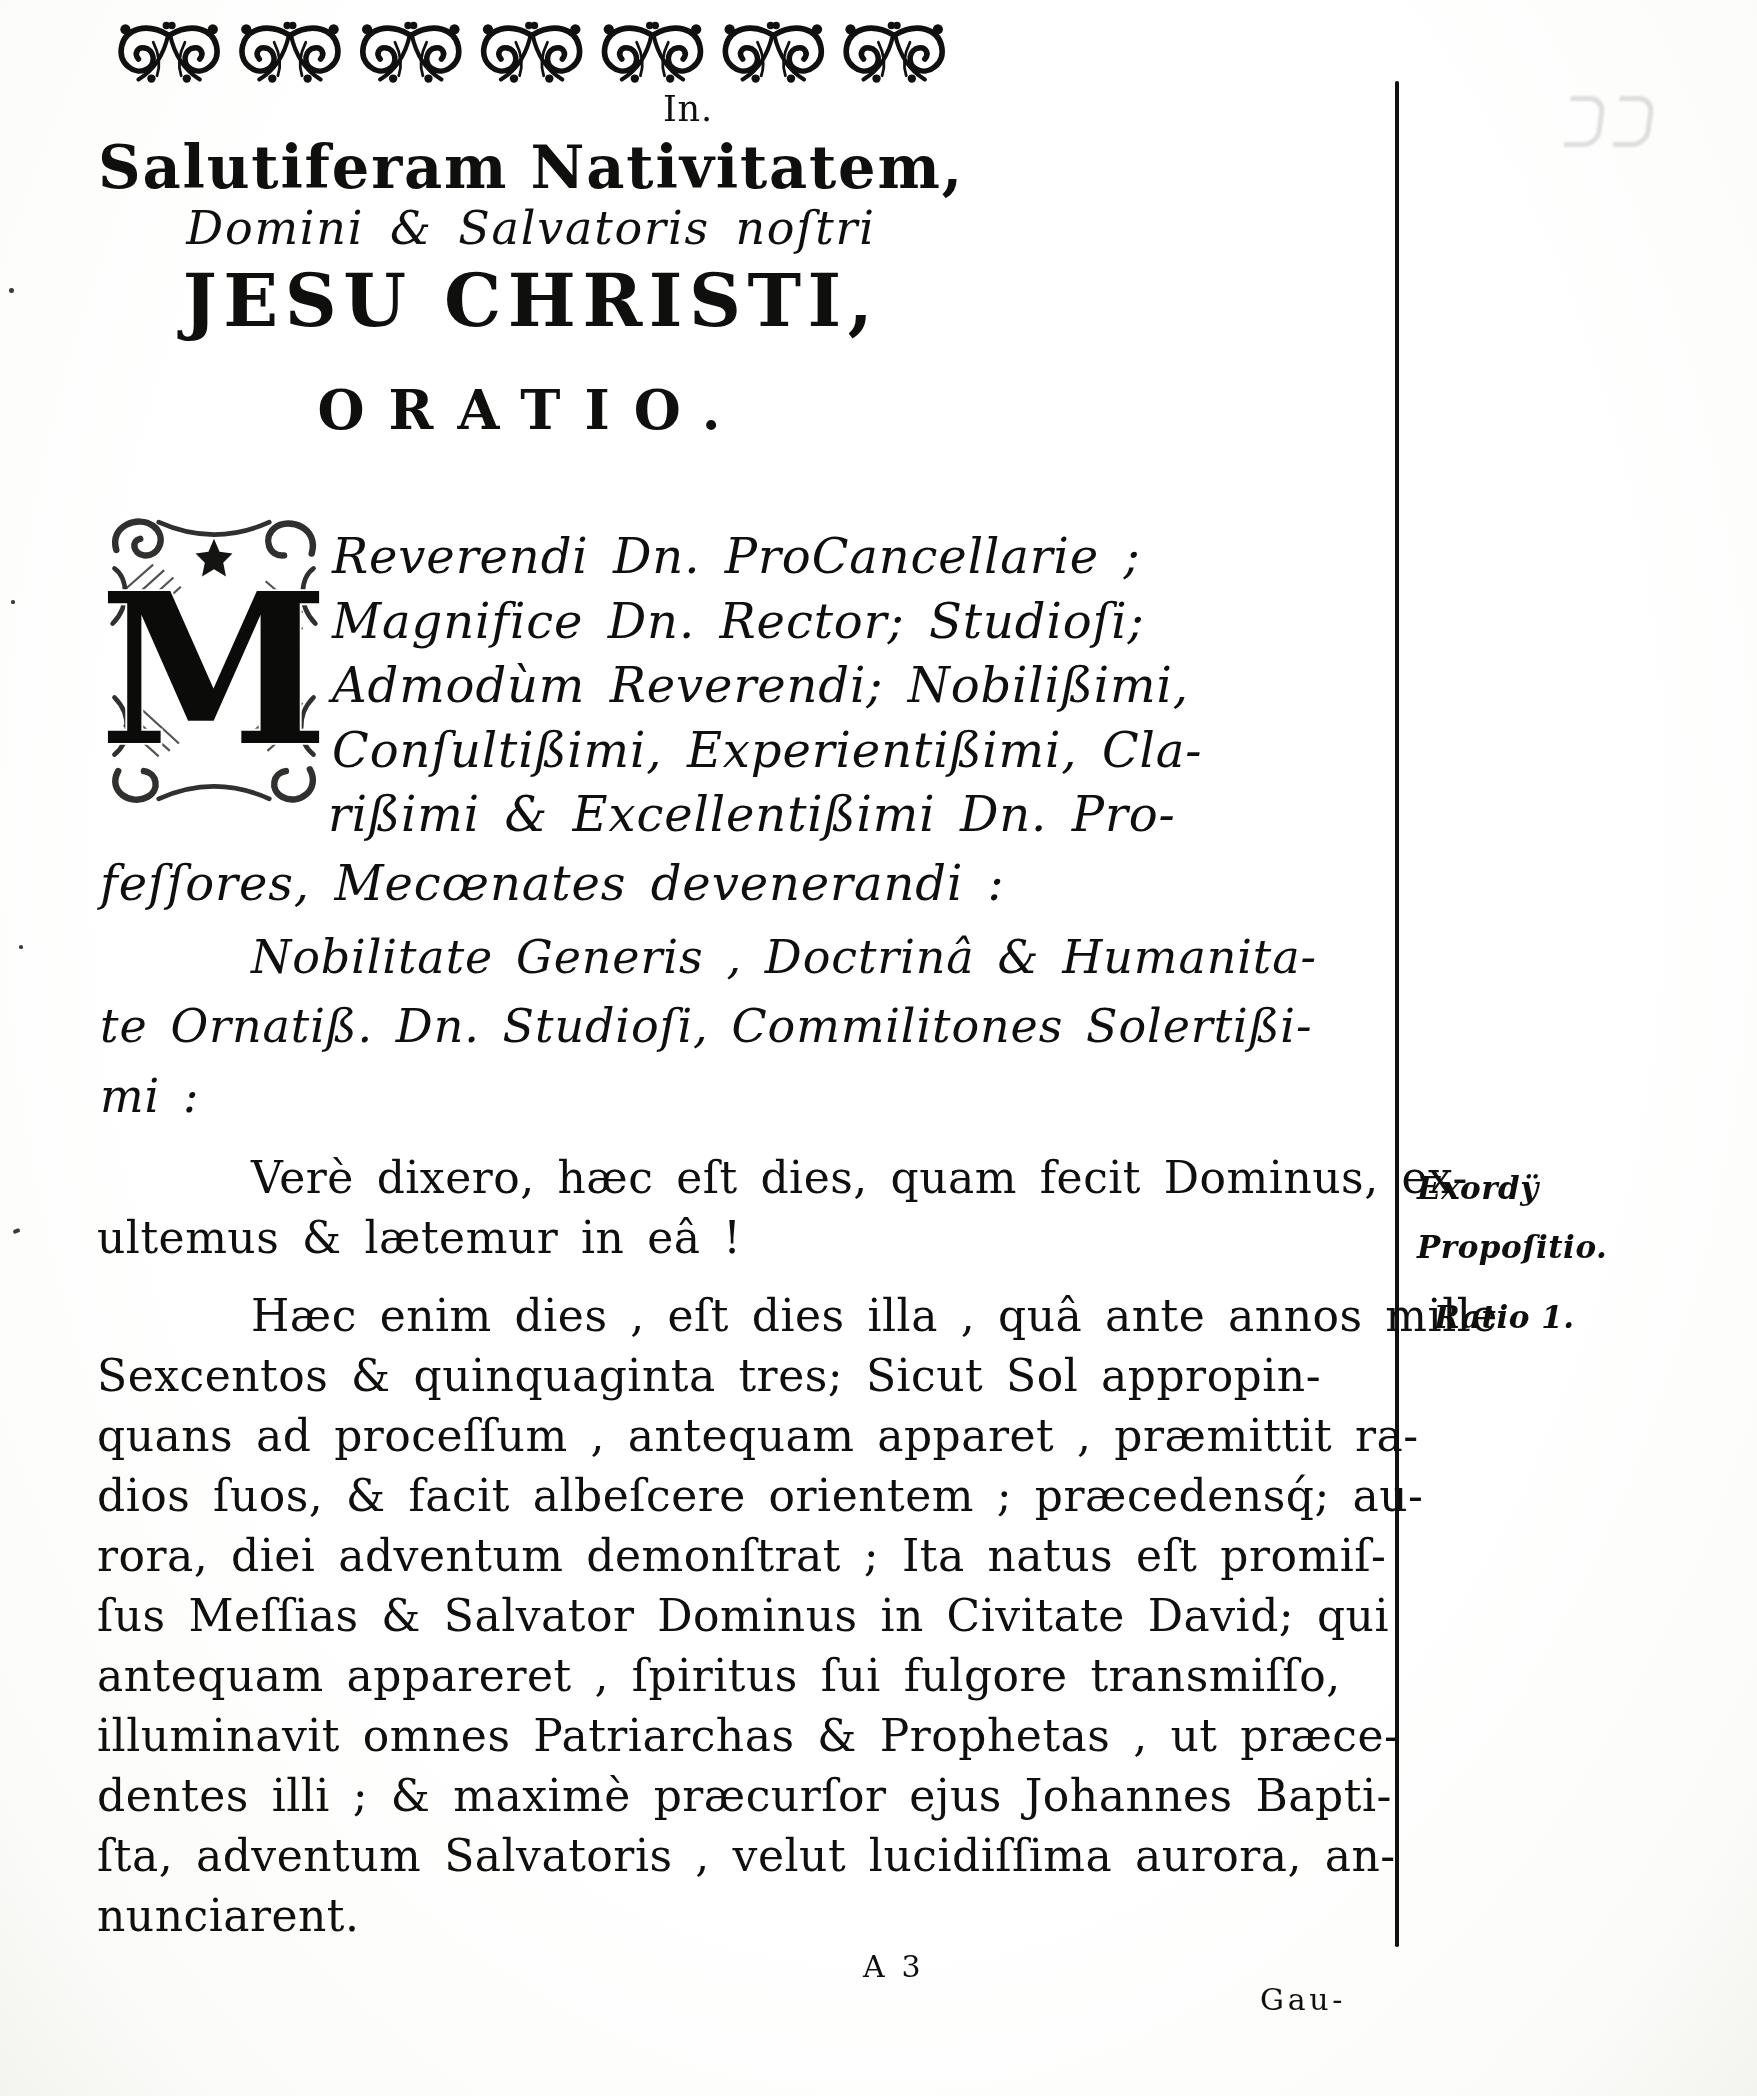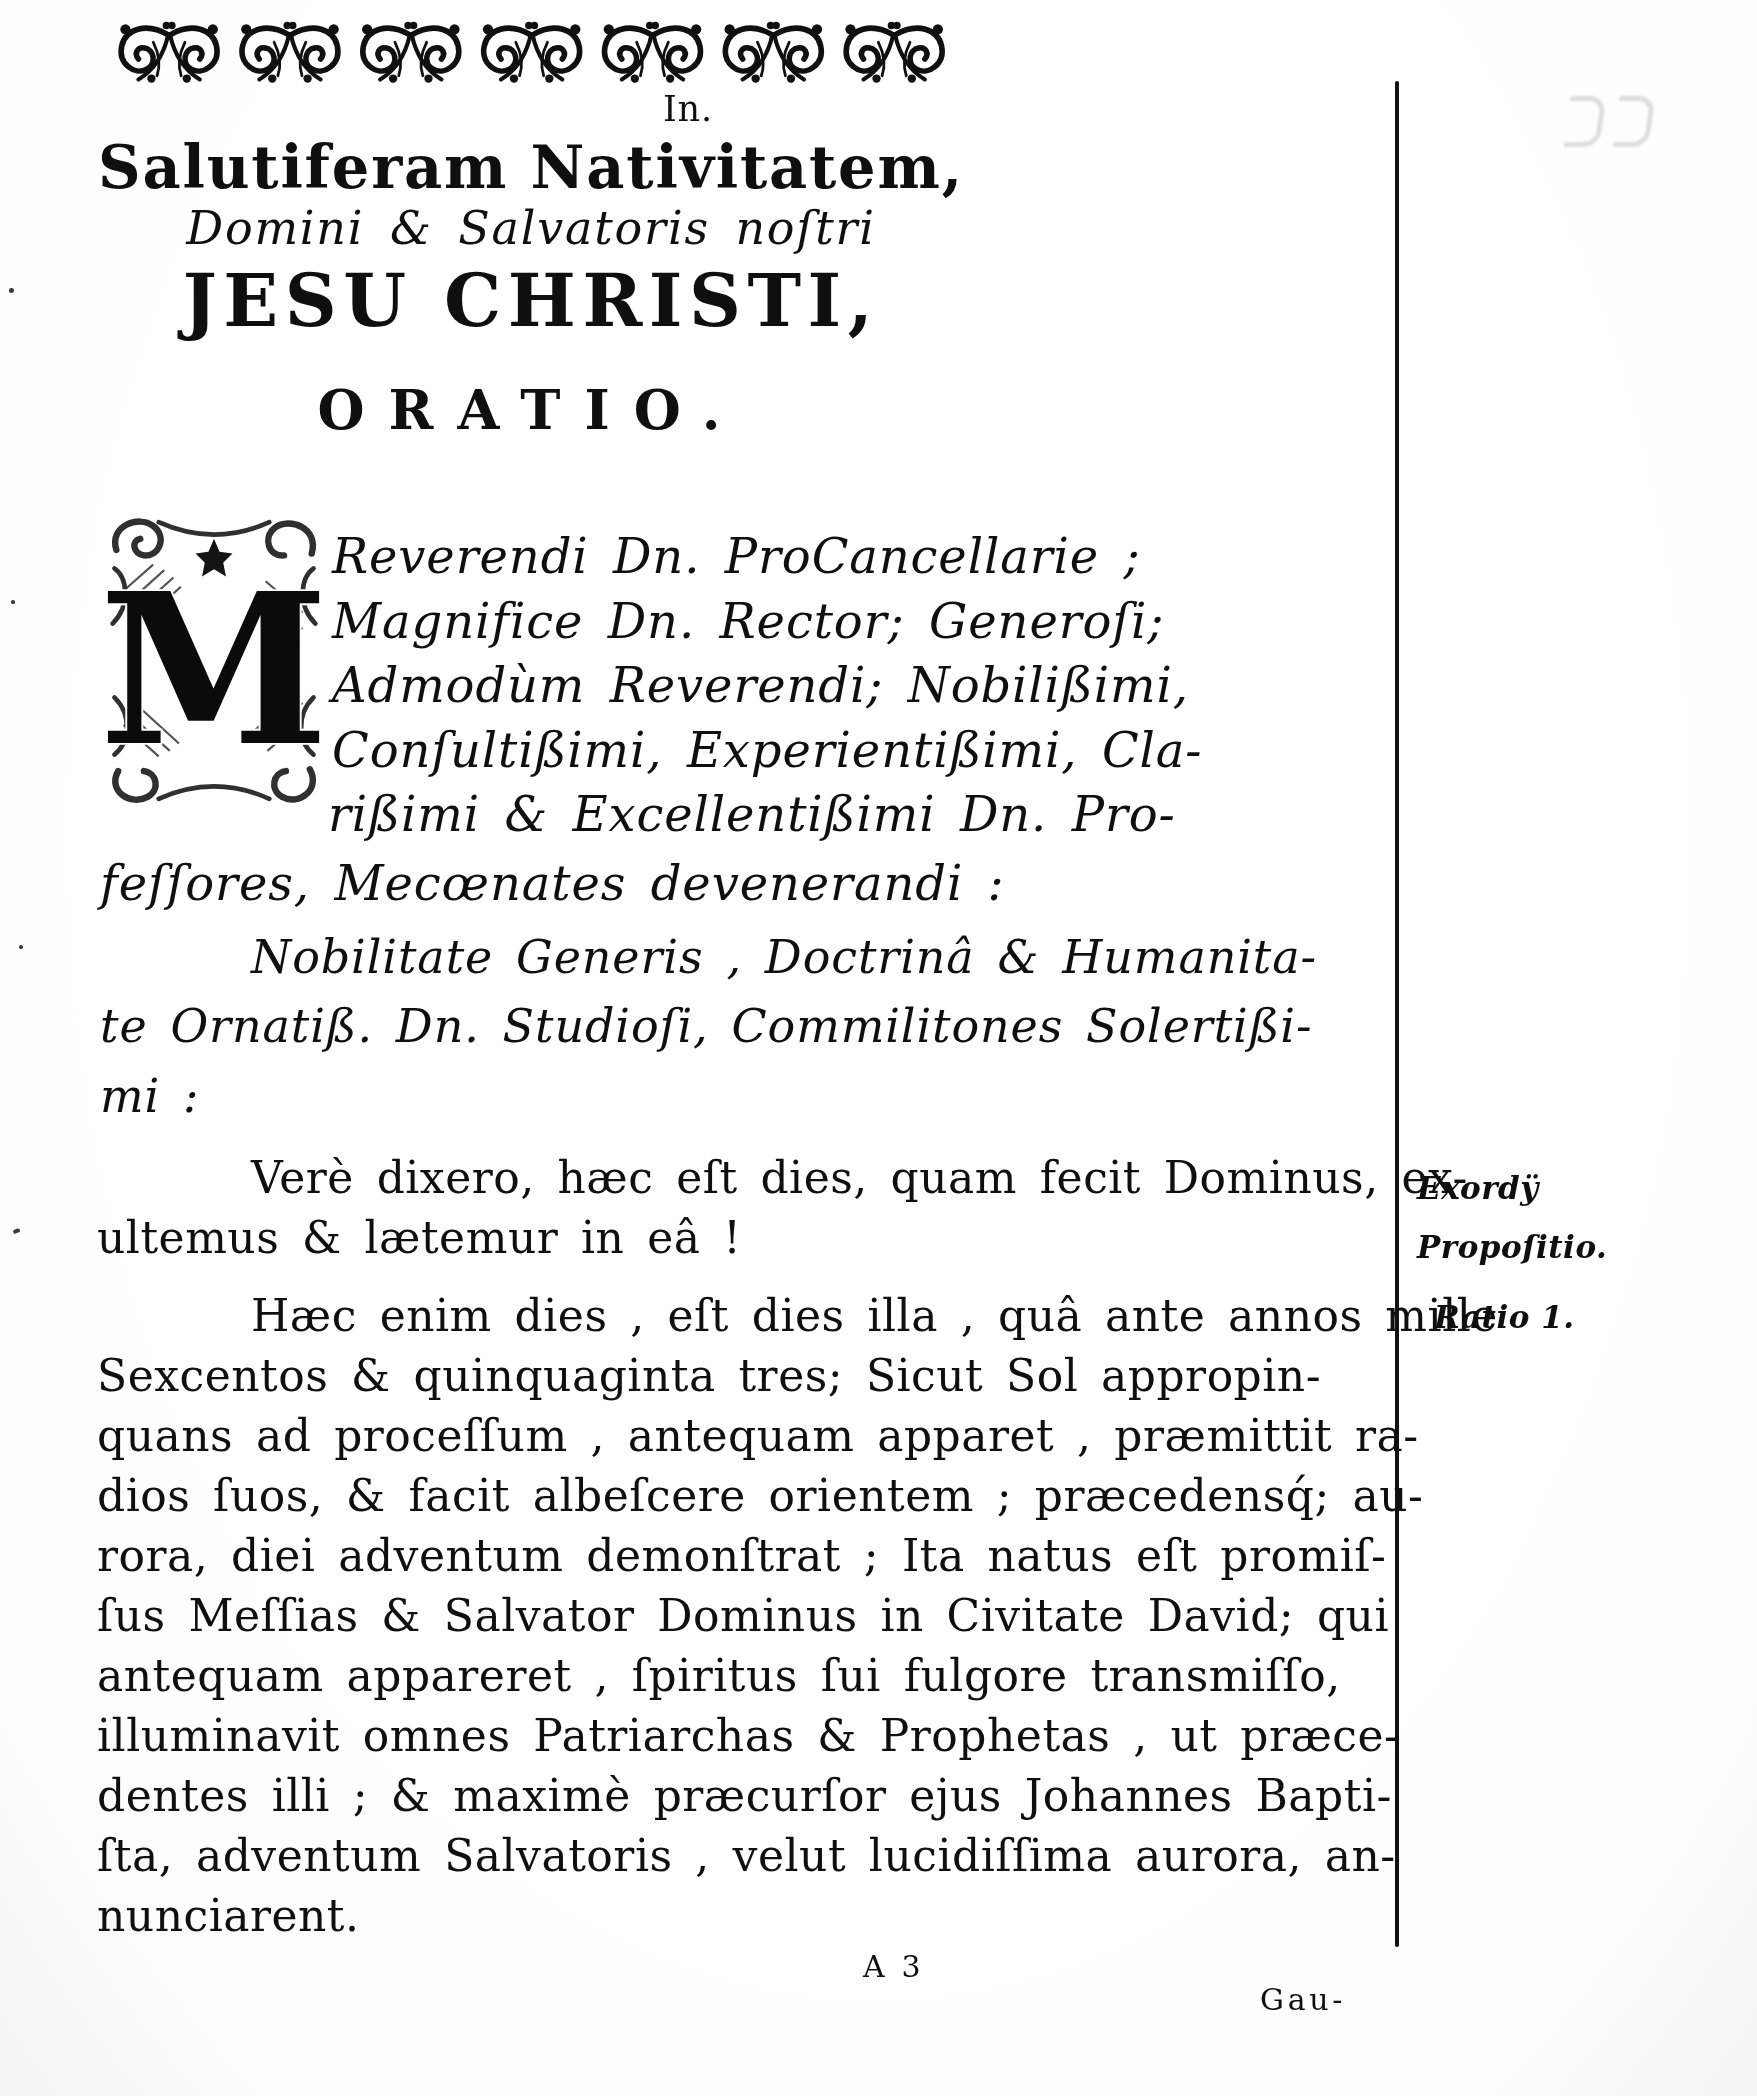--- a/index.html
+++ b/index.html
@@ -110,21 +110,21 @@
       <path d="M20,86 l34,-30 M26,98 l40,-36 M32,110 l44,-40 M40,120 l44,-40"></path>
       <path d="M176,74 l40,34 M170,86 l46,40 M166,100 l48,42"></path>
       <path d="M22,230 l38,34 M28,218 l44,40 M36,208 l46,42"></path>
       <path d="M178,258 l38,-34 M172,246 l44,-40 M164,236 l48,-42"></path>
     </g>
     <path d="M120,28 l6,14 14,2 -10,10 3,15 -13,-8 -13,8 3,-15 -10,-10 14,-2 z" fill="#141412"></path>
     <text x="120" y="250" text-anchor="middle" font-family="DejaVu Serif, serif" font-weight="bold" font-size="225" fill="#0b0b09" stroke="#ffffff" stroke-width="4" paint-order="stroke">M</text>
   </svg>
 
   <div class="line ded" style="left:332px; top:528px;">Reverendi Dn. ProCancellarie ;</div>
-  <div class="line ded" style="left:332px; top:593px;">Magnifice Dn. Rector; Generoſi;</div>
+  <div class="line ded" style="left:332px; top:593px;">Magnifice Dn. Rector; Studioſi;</div>
   <div class="line ded" style="left:332px; top:657px;">Admodùm Reverendi; Nobilißimi,</div>
   <div class="line ded" style="left:332px; top:722px;">Conſultißimi, Experientißimi, Cla-</div>
   <div class="line ded" style="left:328px; top:786px;">rißimi &amp; Excellentißimi Dn. Pro-</div>
   <div class="line ded" style="left:100px; top:855px;">feſſores, Mecœnates devenerandi :</div>
 
   <div class="line ded-addr" style="left:251px; top:930px;">Nobilitate Generis , Doctrinâ &amp; Humanita-</div>
   <div class="line ded-addr" style="left:100px; top:999px;">te Ornatiß. Dn. Studioſi, Commilitones Solertißi-</div>
   <div class="line ded-addr" style="left:100px; top:1069px;">mi :</div>
 
   <div class="line body-line" style="left:251px; top:1152px;">Verè dixero, hæc eſt dies, quam fecit Dominus, ex-</div>

